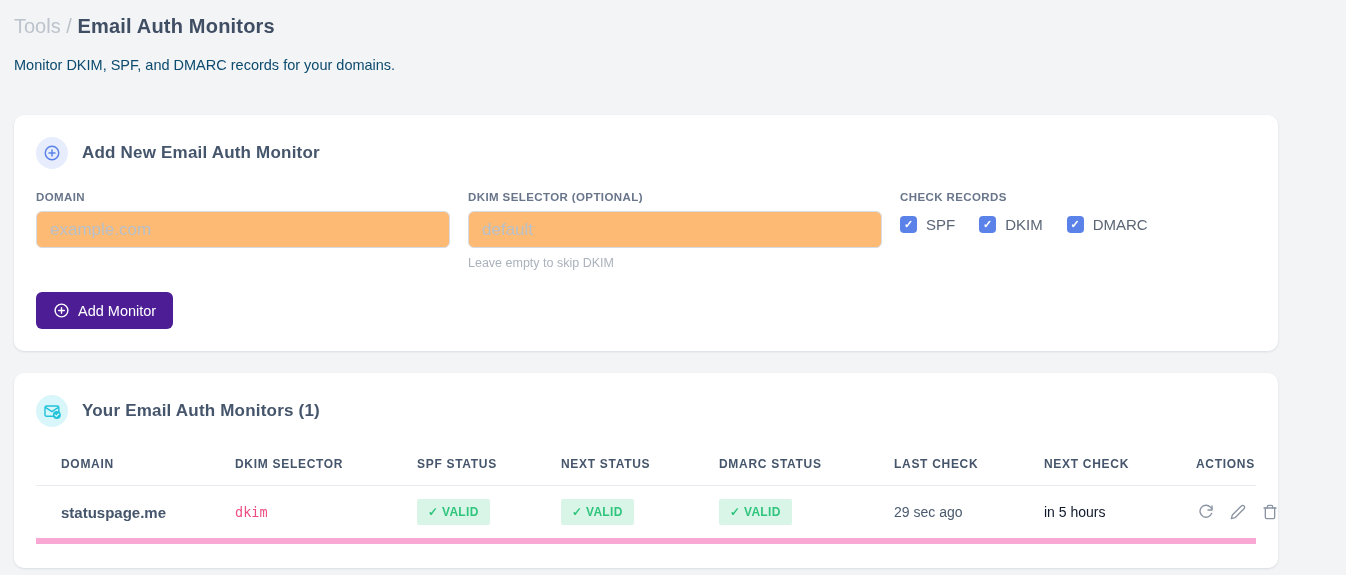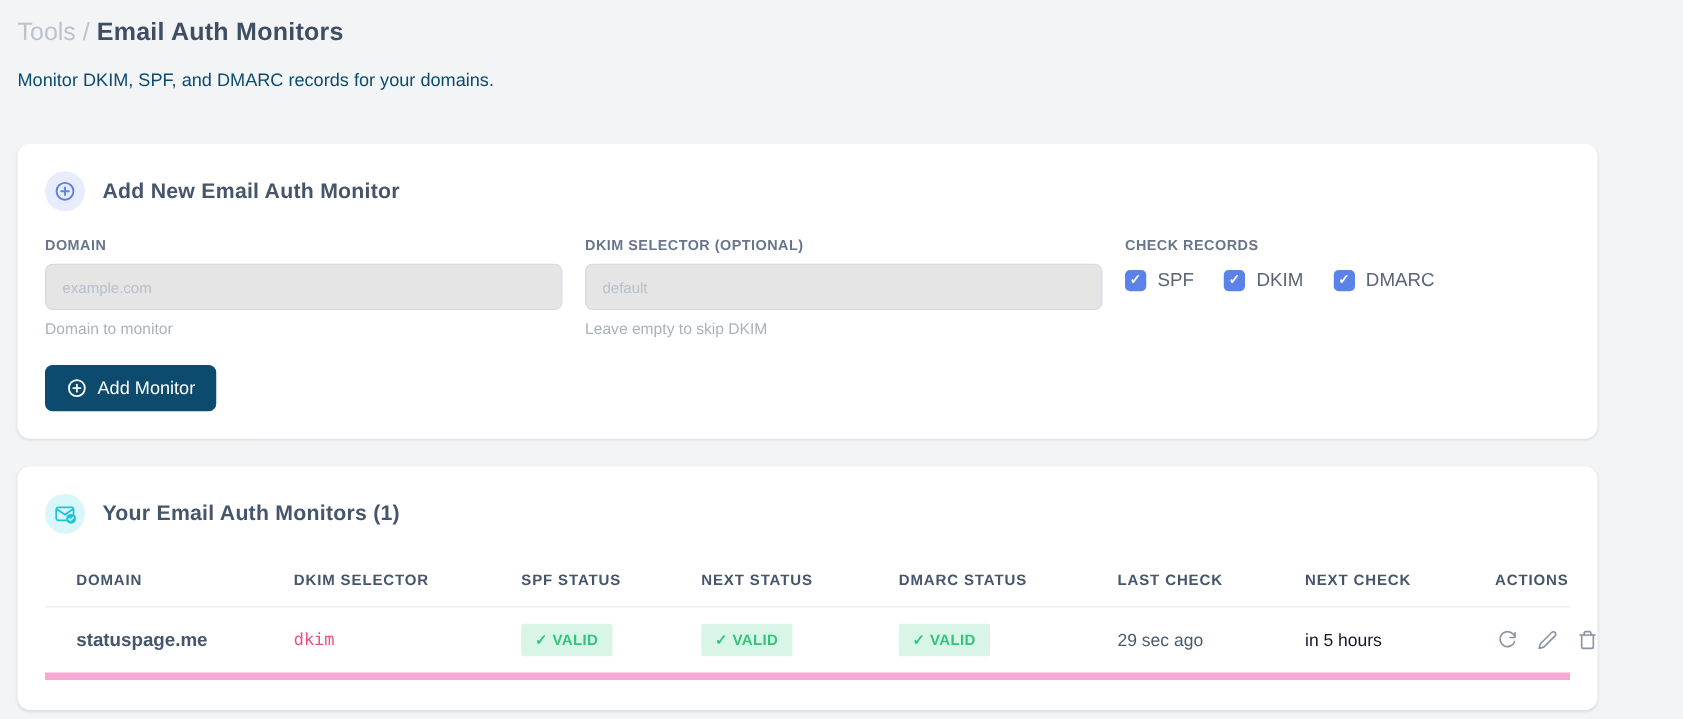--- a/index.html
+++ b/index.html
@@ -44,41 +44,41 @@
     column-gap: 18px;
     margin-top: 22px;
   }
   .field-label {
     font-size: 11.5px; font-weight: 600; color: #68758a;
     letter-spacing: .4px; margin-bottom: 8px;
   }
   .text-input {
     width: 100%; height: 37px;
     border: 1px solid #d6dce4; border-radius: 6px;
-    padding: 0 13px; font-size: 12px; color: #45556b;
+    padding: 0 13px; font-size: 17px; color: #45556b;
     font-family: "Liberation Sans", sans-serif;
-    background: #e5e5e5; outline: none;
+    background: #fdba74; outline: none;
   }
   .text-input::placeholder { color: #b7c0ca; }
   .field-helper { margin-top: 8px; font-size: 12.5px; color: #aab2bc; }
 
   .check-group { display: flex; align-items: center; gap: 24px; margin-top: 13px; }
   .check-item { display: flex; align-items: center; gap: 9px; cursor: pointer; }
   .checkbox {
     width: 17px; height: 17px; border-radius: 4px;
     background: #5b82e8; color: #fff;
     display: flex; align-items: center; justify-content: center;
     font-size: 11px; font-weight: 700; line-height: 1;
   }
   .check-label { font-size: 15px; color: #5a6575; }
 
   .btn-primary {
     margin-top: 22px;
     display: inline-flex; align-items: center; gap: 8px;
-    background: #0c4a6e; color: #ffffff;
+    background: #4c1d95; color: #ffffff;
     border: none; border-radius: 6px;
     height: 37px; padding: 0 17px;
     font-size: 14.5px; font-weight: 500;
     font-family: "Liberation Sans", sans-serif;
     cursor: pointer;
   }
 
   
   .monitor-table { margin-top: 16px; }
   .t-row {
@@ -136,21 +136,20 @@
           <line x1="8" y1="12" x2="16" y2="12"></line>
         </svg>
       </span>
       <span class="card-title">Add New Email Auth Monitor</span>
     </div>
 
     <div class="form-row">
       <div class="form-field">
         <div class="field-label">DOMAIN</div>
         <input class="text-input" type="text" placeholder="example.com" style="">
-        <div class="field-helper">Domain to monitor</div>
       </div>
 
       <div class="form-field">
         <div class="field-label">DKIM SELECTOR (OPTIONAL)</div>
         <input class="text-input" type="text" placeholder="default" style="">
         <div class="field-helper">Leave empty to skip DKIM</div>
       </div>
 
       <div class="form-field">
         <div class="field-label">CHECK RECORDS</div>

